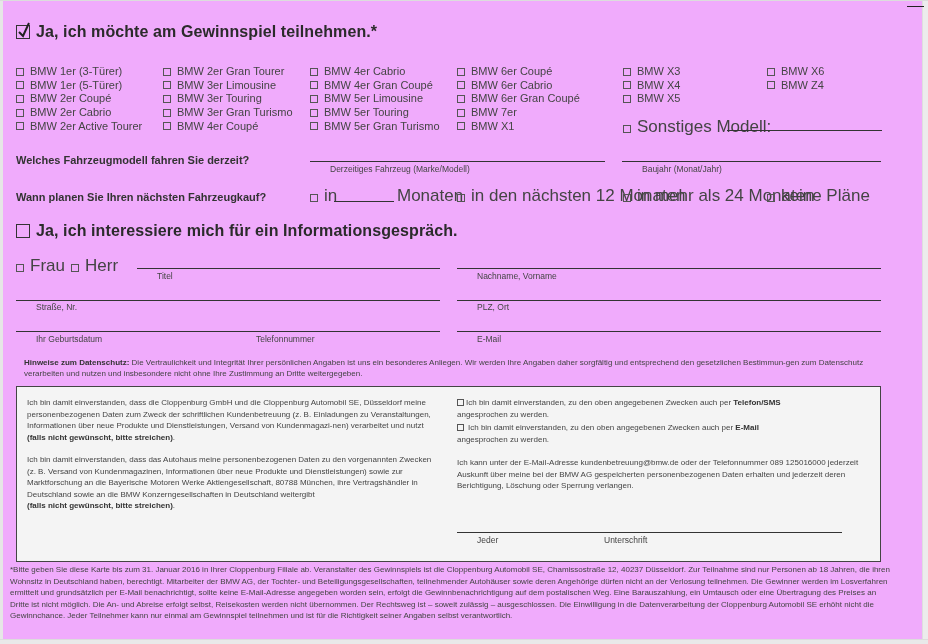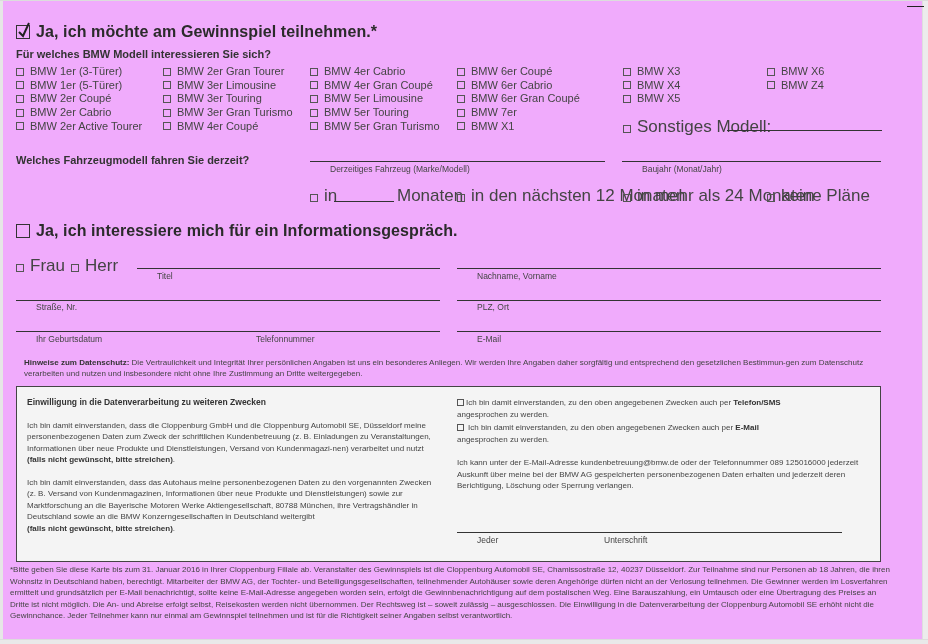--- a/index.html
+++ b/index.html
@@ -40,21 +40,20 @@
   <div class="corner-mark"></div>
 
   <div class="abs h1" style="left:16px; top:22px;">
     <span class="bigbox">
       <svg width="16" height="18" viewBox="0 0 16 18">
           <path d="M3 11 L7 15 L13 2" stroke="#222" stroke-width="2" fill="none"></path>
         </svg>
     </span><span>Ja, ich möchte am Gewinnspiel teilnehmen.*</span>
   </div>
 
-  <div class="abs h2" style="left:16px; top:47px;">Für welches BMW Modell interessieren Sie sich?</div>
 
   <div class="col" style="left:16px; top:64px;">
     <div><span class="box"></span><span>BMW 1er (3-Türer)</span></div>
     <div><span class="box"></span><span>BMW 1er (5-Türer)</span></div>
     <div><span class="box"></span><span>BMW 2er Coupé</span></div>
     <div><span class="box"></span><span>BMW 2er Cabrio</span></div>
     <div><span class="box"></span><span>BMW 2er Active Tourer</span></div>
   </div>
   <div class="col" style="left:163px; top:64px;">
     <div><span class="box"></span><span>BMW 2er Gran Tourer</span></div>
@@ -90,20 +89,21 @@
     <span class="box"></span><span>Sonstiges Modell:</span>
   </div>
   <div class="line" style="left:727px; top:129px; width:155px;"></div>
 
   <div class="abs h2" style="left:16px; top:153px;">Welches Fahrzeugmodell fahren Sie derzeit?</div>
   <div class="line" style="left:310px; top:160px; width:295px;"></div>
   <div class="abs small" style="left:310px; top:163px;">Derzeitiges Fahrzeug (Marke/Modell)</div>
   <div class="line" style="left:622px; top:160px; width:259px;"></div>
   <div class="abs small" style="left:622px; top:163px;">Baujahr (Monat/Jahr)</div>
 
+  <div class="abs h2" style="left:16px; top:190px;">Wann planen Sie Ihren nächsten Fahrzeugkauf?</div>
   <div class="abs opt" style="left:310px; top:188px;">
     <span class="box"></span><span>in</span>
   </div>
   <div class="line" style="left:334px; top:200px; width:60px;"></div>
   <div class="abs opt" style="left:397px; top:188px;">Monaten</div>
   <div class="abs opt" style="left:457px; top:188px;">
     <span class="box"></span><span>in den nächsten 12 Monaten</span>
   </div>
   <div class="abs opt" style="left:623px; top:188px;">
     <span class="box"></span><span>in mehr als 24 Monaten</span>
@@ -137,21 +137,20 @@
   <div class="abs small" style="left:236px; top:333px;">Telefonnummer</div>
   <div class="line" style="left:457px; top:330px; width:424px;"></div>
   <div class="abs small" style="left:457px; top:333px;">E-Mail</div>
 
   <div class="abs tiny" style="left:16px; top:356px; width:870px; white-space:normal;margin-left:8px;">
     <span class="b">Hinweise zum Datenschutz:</span><span> Die Vertraulichkeit und Integrität Ihrer persönlichen Angaben ist uns ein besonderes Anliegen. Wir werden Ihre Angaben daher sorgfältig und entsprechend den gesetzlichen Bestimmun-gen zum Datenschutz verarbeiten und nutzen und insbesondere nicht ohne Ihre Zustimmung an Dritte weitergegeben.</span>
   </div>
 
   <div class="consent">
     <div class="c-left">
-      <div class="para b" style="font-size:8.5px; margin-bottom:11px;">Einwilligung in die Datenverarbeitung zu weiteren Zwecken</div>
       <div class="para" style="margin-bottom:11px;">
         <span>Ich bin damit einverstanden, dass die Cloppenburg GmbH und die Cloppenburg Automobil SE, Düsseldorf meine personenbezogenen Daten zum Zweck der schriftlichen Kundenbetreuung (z. B. Einladungen zu Veranstaltungen, Informationen über neue Produkte und Dienstleistungen, Versand von Kundenmagazi-nen) verarbeitet und nutzt </span><span class="b">(falls nicht gewünscht, bitte streichen)</span>.
       </div>
       <div class="para">
         <span>Ich bin damit einverstanden, dass das Autohaus meine personenbezogenen Daten zu den vorgenannten Zwecken (z. B. Versand von Kundenmagazinen, Informationen über neue Produkte und Dienstleistungen) sowie zur Marktforschung an die Bayerische Motoren Werke Aktiengesellschaft, 80788 München, ihre Vertragshändler in Deutschland sowie an die BMW Konzerngesellschaften in Deutschland weitergibt </span><br><span class="b">(falls nicht gewünscht, bitte streichen)</span>.
       </div>
     </div>
     <div class="c-right">
       <div class="para">
         <span class="box" style="width:7px;height:7px;margin-right:2px;"></span><span>Ich bin damit einverstanden, zu den oben angegebenen Zwecken auch per </span><span class="b">Telefon/SMS</span><br><span>angesprochen zu werden.</span>

